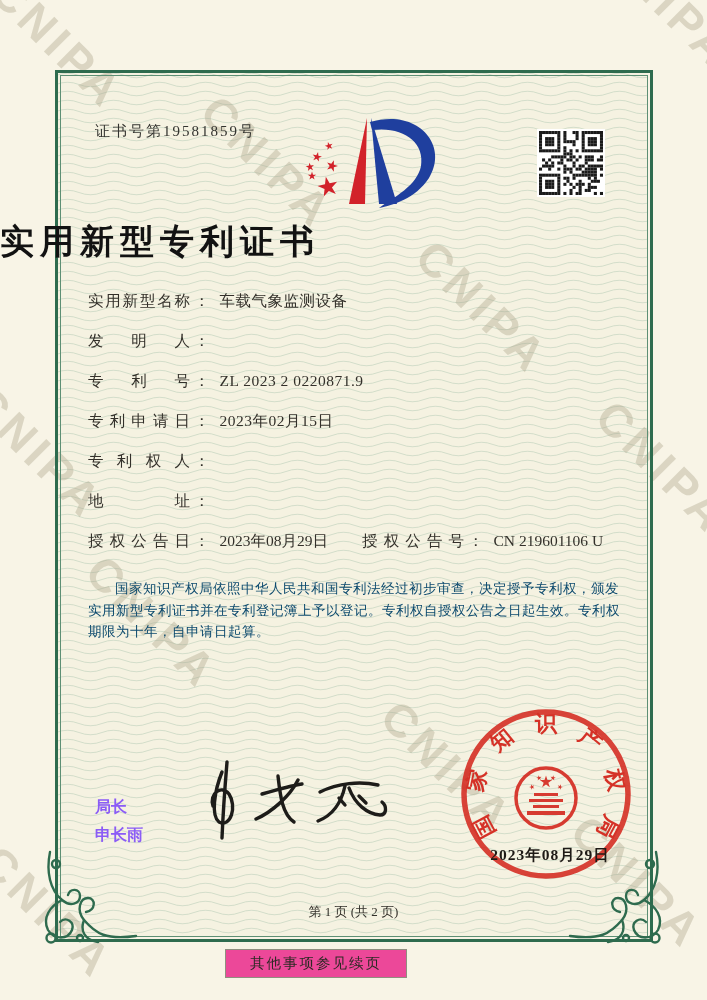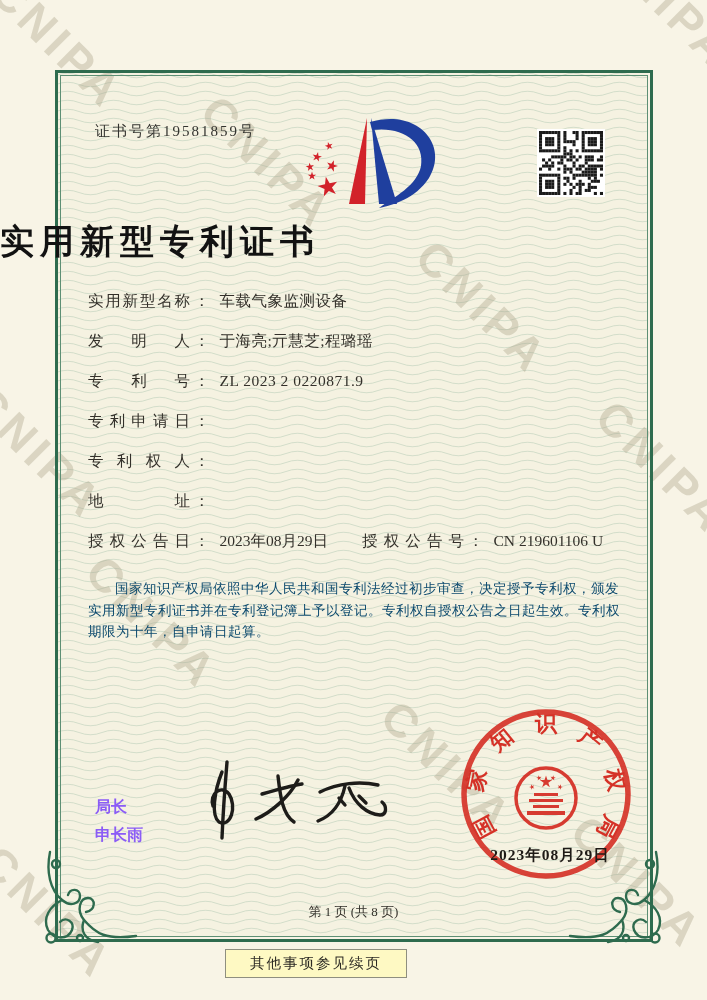--- a/index.html
+++ b/index.html
@@ -50,21 +50,21 @@
   .seal-date{
     position:absolute;left:472px;top:845px;width:156px;text-align:center;
     font-size:15.5px;font-weight:700;letter-spacing:1px;color:#1e1a16;
   }
   .page-info{position:absolute;left:0;top:903px;width:707px;text-align:center;font-size:13px;color:#33312b;}
   .flourish{position:absolute;z-index:3;}
   .fl-left{left:36px;top:850px;}
   .fl-right{left:568px;top:850px;transform:scaleX(-1);}
   .footer-note{
     position:absolute;left:50%;top:949px;transform:translateX(-50%);
-    background:#fef9c3;border:1px solid #8f8f7f;padding:4px 24px;
+    background:#ec4899;border:1px solid #8f8f7f;padding:4px 24px;
     font-size:14.5px;letter-spacing:2px;color:#2c2a24;white-space:nowrap;
   }
 </style>
 </head>
 <body>
 
 <div class="page">
 
   <div class="wm" style="left:-25px;top:15px">CNIPA</div>
   <div class="wm" style="left:585px;top:-25px">CNIPA</div>
@@ -349,40 +349,40 @@
           <span class="colon">：</span>
         <span class="fvalue">车载气象监测设备</span>
       </div>
       <div class="frow">
         <span class="jlabel">
             <span>发</span>
             <span>明</span>
             <span>人</span>
           </span>
           <span class="colon">：</span>
-        <span class="fvalue">于海亮;亓慧芝;程璐瑶</span>
       </div>
       <div class="frow">
         <span class="jlabel">
             <span>专</span>
             <span>利</span>
             <span>号</span>
           </span>
           <span class="colon">：</span>
         <span class="fvalue">ZL 2023 2 0220871.9</span>
       </div>
       <div class="frow">
         <span class="jlabel">
             <span>专</span>
             <span>利</span>
             <span>申</span>
             <span>请</span>
             <span>日</span>
           </span>
           <span class="colon">：</span>
+        <span class="fvalue">2023年02月15日</span>
       </div>
       <div class="frow">
         <span class="jlabel">
             <span>专</span>
             <span>利</span>
             <span>权</span>
             <span>人</span>
           </span>
           <span class="colon">：</span>
       </div>
@@ -454,21 +454,21 @@
         <use href="#st" transform="translate(0,-12) scale(6.5)"></use>
         <use href="#st" transform="translate(-14,-7) scale(2.8) rotate(-20)"></use>
         <use href="#st" transform="translate(-7,-16) scale(2.8) rotate(-10)"></use>
         <use href="#st" transform="translate(7,-16) scale(2.8) rotate(10)"></use>
         <use href="#st" transform="translate(14,-7) scale(2.8) rotate(20)"></use>
         <path d="M-12 -1 h24 v3 h-24 z M-17 5 h34 v3 h-34 z M-13 11 h26 v3 h-26 z M-19 17 h38 v4 h-38 z"></path>
       </g>
     </svg>
     <div class="seal-date">2023年08月29日</div>
 
-    <div class="page-info">第 1 页 (共 8 页)</div>
+    <div class="page-info">第 1 页 (共 2 页)</div>
 
     <svg class="flourish fl-left" width="102" height="96" viewBox="0 0 102 96" aria-hidden="true">
       <g fill="none" stroke="#2e6b4e" stroke-width="2.4" stroke-linecap="round">
         <path d="M100 86 C70 90 60 84 48 70 C40 60 44 48 52 48 C60 48 60 60 50 62"></path>
         <path d="M14 2 C10 22 14 40 26 50 C34 57 44 54 44 46 C44 38 34 38 32 45"></path>
         <path d="M26 50 C14 56 6 68 12 80 C18 90 32 90 36 80 C39 72 30 66 24 72"></path>
         <path d="M48 70 C44 80 48 90 62 92"></path>
         <circle cx="20" cy="14" r="4"></circle>
         <circle cx="15" cy="88" r="4.5"></circle>
         <circle cx="44" cy="88" r="3"></circle>

